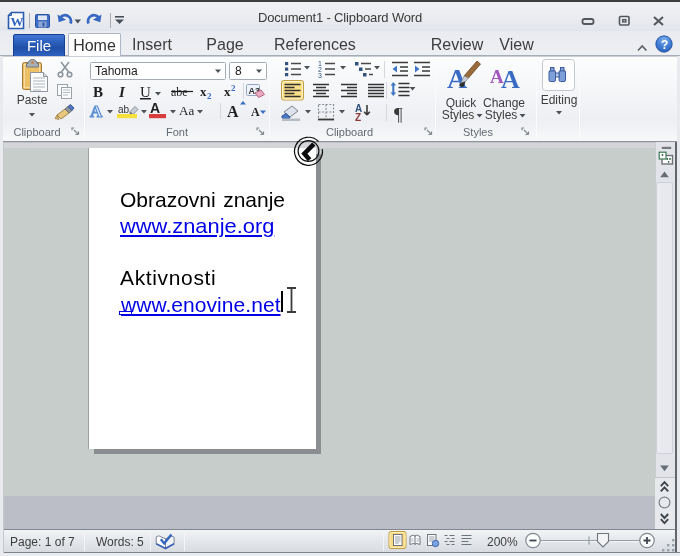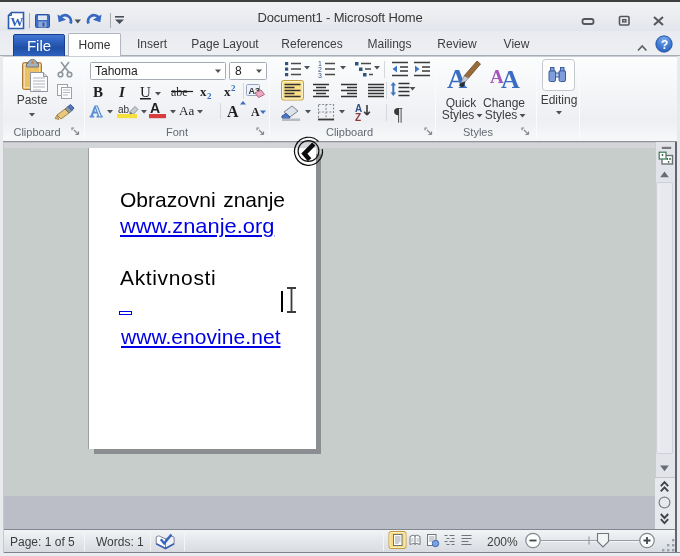--- a/index.html
+++ b/index.html
@@ -10,21 +10,21 @@
 
 #titlebar { position:absolute; left:0; top:0; width:680px; height:31px;
   background:linear-gradient(#f0f2f4,#eaecef 55%,#e3e5ed); border-top:2px solid #3f403e; }
 #title { position:absolute; top:8px; left:0; width:680px; text-align:center;
   font-size:13px; color:#393939; letter-spacing:-0.15px; }
 
 
 #tabrow { position:absolute; left:0; top:31px; width:680px; height:25px;
   background:linear-gradient(#e9ebf1,#edeff2); border-bottom:1px solid #a6adb6; }
 .tab { position:absolute; top:1px; height:25px; line-height:25px; text-align:center;
-  font-size:12px; color:#3e3e3e; }
+  font-size:16px; color:#3e3e3e; }
 #tab-file { left:13px; width:52px; color:#fff; font-size:15px;
   background:linear-gradient(#4377d4,#2a5cb8 40%,#2050a8 60%,#2e62bf);
   border:1px solid #17408e; border-radius:2px 2px 0 0; top:3px; height:23px; line-height:21px;}
 #tab-home { left:68px; width:53px; background:#ffffff;
   border:1px solid #aeb6c1; border-bottom:none; border-radius:2px 2px 0 0; color:#333; top:2px; height:24px; line-height:23px;}
 
 
 #ribbon { position:absolute; left:3px; top:56px; width:674px; height:86px;
   background:linear-gradient(#fcfdfd,#f1f3f6 55%,#edeff2 75%,#f7f8fa);
   border-top:1px solid #c9ced5; border-bottom:1px solid #8f9399; }
@@ -54,21 +54,21 @@
 .sseg { position:absolute; top:2px; height:19px; font-size:12px; color:#3d3d3d; line-height:20px; }
 .ssep { position:absolute; top:2px; height:19px; width:1px; background:#b2b6bc; border-right:1px solid #f4f5f7; }
 
 
 #frame-l { position:absolute; left:0; top:142px; width:4px; height:411px; background:#e8eaed; border-right:1px solid #c6c9cd;}
 #frame-r { position:absolute; left:675px; top:142px; width:5px; height:410px; background:#e8eaed; border-left:2px solid #61666d;}
 </style>
 </head>
 <body>
 <div id="titlebar">
-  <div id="title">Document1 - Microsoft Home</div>
+  <div id="title">Document1 - Clipboard Word</div>
   <svg class="abs" style="left:0;top:0;" width="680" height="31" viewBox="0 0 680 31">
     <g id="wordicon">
       <path d="M8.5,13.5 L11.5,10.5 L23.5,10.5 L23.5,26.5 L8.5,26.5 Z" fill="#fdfdfe" stroke="#2b5cb0" stroke-width="1.6"></path>
       <path d="M8.5,13.5 L11.5,13.5 L11.5,10.5" fill="none" stroke="#2b5cb0" stroke-width="1"></path>
       <text x="10.5" y="23.5" font-family="Liberation Serif" font-size="13" font-weight="bold" fill="#2f62c0">W</text>
     </g>
     <line x1="29.5" y1="11" x2="29.5" y2="26" stroke="#a9adb2" stroke-width="1"></line>
     <g id="saveicon">
       <rect x="35.5" y="12.5" width="14" height="13" rx="1" fill="#3e6ec6" stroke="#28549e"></rect>
       <rect x="38" y="13.5" width="9" height="4.5" fill="#dfe6f2"></rect>
@@ -98,21 +98,20 @@
     </g>
   </svg>
 </div>
 
 <div id="tabrow">
   <div class="tab" id="tab-file">File</div>
   <div class="tab" id="tab-home">Home</div>
   <div class="tab" style="left:128px;width:48px;">Insert</div>
   <div class="tab" style="left:274px;width:76px;">References</div>
   <div class="tab" style="left:184px;width:82px;">Page Layout</div>
-  <div class="tab" style="left:358px;width:63px;">Mailings</div>
   <div class="tab" style="left:429px;width:56px;">Review</div>
   <div class="tab" style="left:493px;width:47px;">View</div>
   <svg class="abs" style="left:630px;top:0px;" width="50" height="26" viewBox="0 0 50 26">
     <defs>
       <radialGradient id="helpg" cx="0.5" cy="0.25" r="0.9">
         <stop offset="0" stop-color="#7fb0ea"></stop>
           <stop offset="0.5" stop-color="#3f7ad4"></stop>
           <stop offset="1" stop-color="#2458ae"></stop>
       </radialGradient>
     </defs>
@@ -327,21 +326,21 @@
 
 <div id="strip"></div>
 <div id="docarea"></div>
 <div id="lowband"></div>
 <div id="shadow-r"></div>
 <div id="shadow-b"></div>
 <div id="page"></div>
 <div class="doctext" style="left:120px;top:188px;word-spacing:1.6px;">Obrazovni znanje</div>
 <div class="doctext link" style="left:120px;top:214px;transform:scaleX(1.041);transform-origin:0 0;">www.znanje.org</div>
 <div class="doctext" style="left:120px;top:266px;letter-spacing:0.65px;">Aktivnosti</div>
-<div class="doctext link" style="left:121px;top:293px;letter-spacing:0.05px;margin-top:32px;">www.enovine.net</div>
+<div class="doctext link" style="left:121px;top:293px;letter-spacing:0.05px;">www.enovine.net</div>
 <div id="caret"></div>
 <div id="wwmark"></div>
 
 <svg class="abs" style="left:292px;top:135px;" width="34" height="34" viewBox="0 0 34 34">
   <g fill="none" stroke="#111" stroke-width="1.2">
     <circle cx="16.5" cy="16" r="10.4"></circle>
     <path d="M26.5,6.5 A14,14 0 1 0 30.3,14"></path>
   </g>
   <path d="M21.8,9 L12.4,18.7 L17.6,24.8" fill="none" stroke="#0b0b0b" stroke-width="4.6"></path>
 </svg>
@@ -370,23 +369,23 @@
   <g fill="none" stroke="#40464e" stroke-width="1.9">
       <path d="M5.8,346.2 l3.7,-4 l3.7,4 M5.8,351.4 l3.7,-4 l3.7,4"></path>
     </g>
   <circle cx="9.5" cy="362.5" r="5.4" fill="none" stroke="#7b8087" stroke-width="1.2"></circle>
   <g fill="none" stroke="#40464e" stroke-width="1.9">
       <path d="M5.8,374 l3.7,4 l3.7,-4 M5.8,379.2 l3.7,4 l3.7,-4"></path>
     </g>
 </svg>
 
 <div id="statusbar">
-  <div class="sseg" style="left:10px;">Page: 1 of 5</div>
+  <div class="sseg" style="left:10px;">Page: 1 of 7</div>
   <div class="ssep" style="left:84px;"></div>
-  <div class="sseg" style="left:96px;">Words: 1</div>
+  <div class="sseg" style="left:96px;">Words: 5</div>
   <div class="ssep" style="left:150px;"></div>
   <div class="ssep" style="left:184px;"></div>
     <div class="ssep" style="left:383px;"></div>
   <div class="sseg" style="left:487px;">200%</div>
   <svg class="abs" style="left:0;top:0;" width="680" height="24" viewBox="0 0 680 24">
     <g>
       <path d="M165.5,8.8 l-6.8,-3 l-2.5,1.2 l0,6.8 l9.3,4.5 z" fill="#fdfdfe" stroke="#7c829a" stroke-width="1"></path>
       <path d="M165.5,8.8 l6.3,-2.6 l2.3,1 l0,6.6 l-8.6,4.5 z" fill="#eef1f6" stroke="#7c829a" stroke-width="1"></path>
       <path d="M156.2,13.8 l9.3,4.7 l8.6,-4.7" fill="none" stroke="#3b62b4" stroke-width="1.6"></path>
       <path d="M160.8,9.2 l3.4,4.2 l7.2,-9" fill="none" stroke="#3466bd" stroke-width="2.4"></path>

